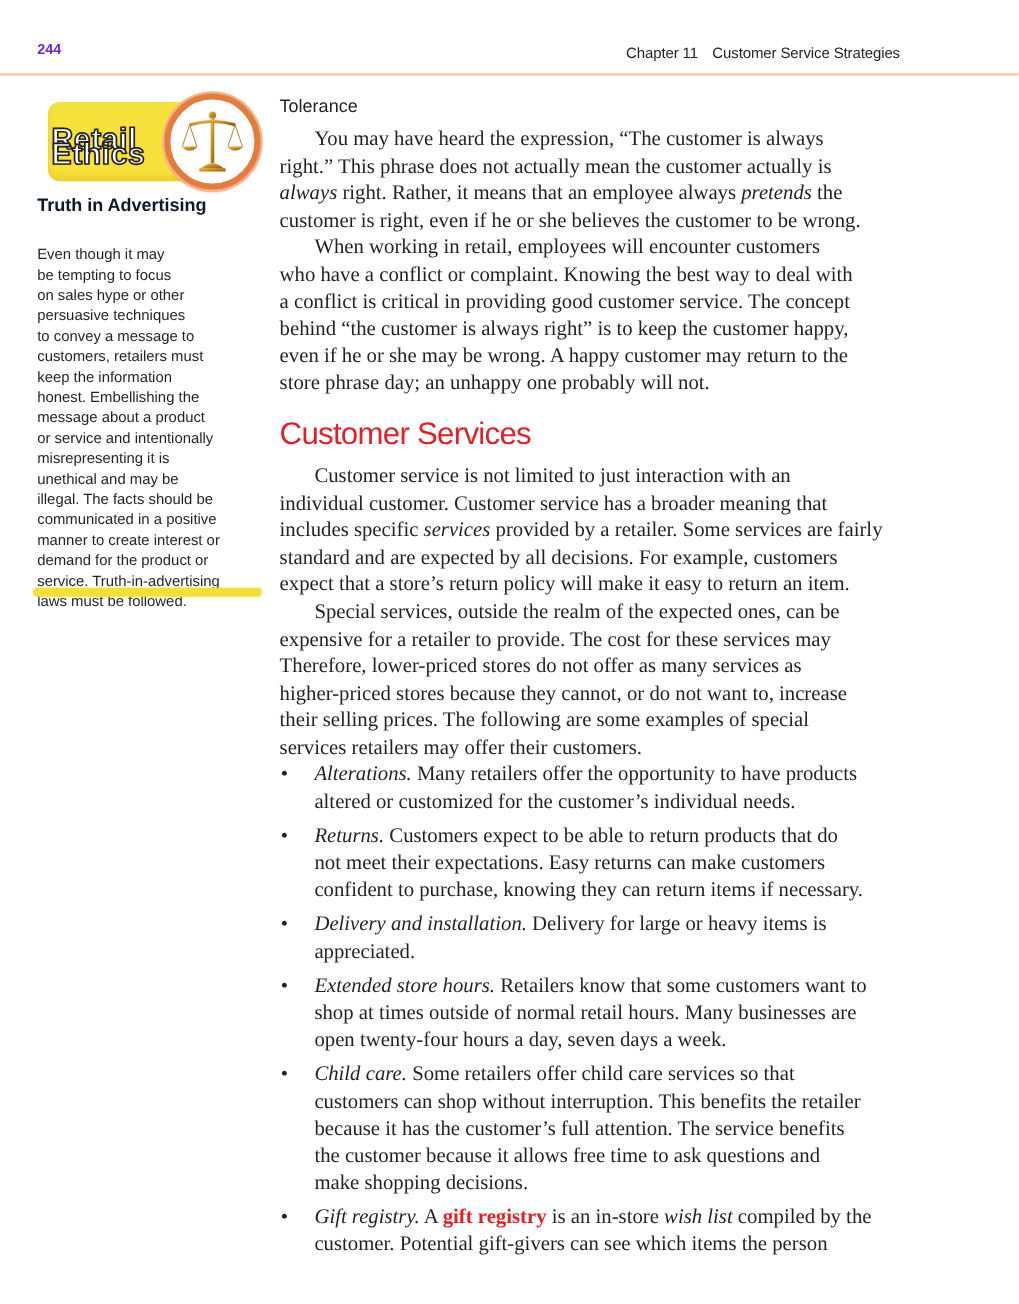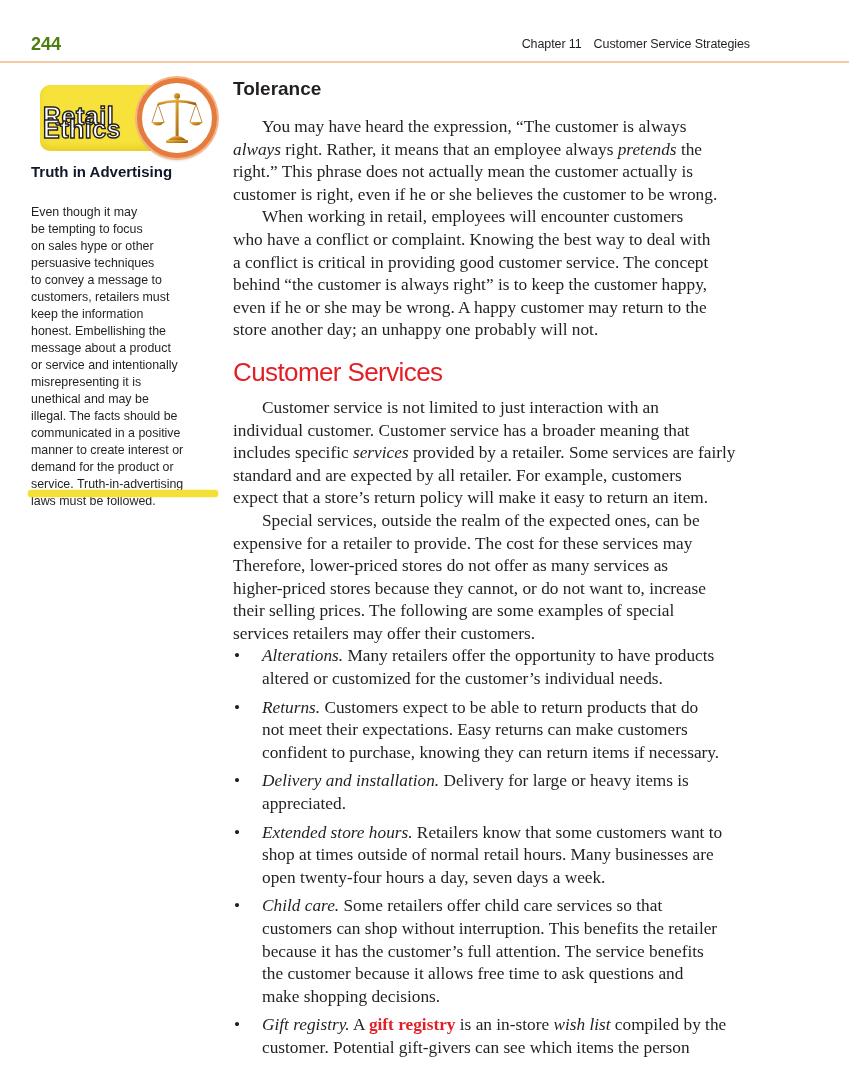--- a/index.html
+++ b/index.html
@@ -1,18 +1,18 @@
 <!DOCTYPE html>
 <html><head>
 <meta charset="utf-8">
 <style>
   html, body { margin: 0; padding: 0; background: #ffffff; }
   body { width: 849px; height: 1087px; position: relative; overflow: hidden; color: #231f20; }
   .header { position: absolute; left: 0; top: 0; width: 849px; height: 62px; }
-  .page-num { position: absolute; left: 31px; top: 34px; font-family: "Liberation Sans", sans-serif; font-weight: bold; font-size: 18px; color: #4d7c0f; }
+  .page-num { position: absolute; left: 31px; top: 34px; font-family: "Liberation Sans", sans-serif; font-weight: bold; font-size: 12px; color: #6d28d9; }
   .running-head { position: absolute; right: 99px; top: 37px; font-family: Liberation Sans, sans-serif; font-size: 12.5px; color: #231f20; letter-spacing: -0.1px; }
   .running-head .sep { display: inline-block; width: 12px; }
   .header-rule { position: absolute; left: 0; top: 61px; width: 849px; height: 2px; background: #f6caa0; }
 
   
   .sidebar { position: absolute; left: 31px; top: 78px; width: 186px; }
   .badge { position: relative; height: 90px; }
   .badge-bar { position: absolute; left: 9px; top: 7px; width: 128px; height: 66px; background: #f7e23c; border-radius: 10px; box-shadow: inset 0 -4px 6px rgba(210,170,0,0.35); }
   .badge-text { position: absolute; left: 12px; font-family: "Liberation Sans", sans-serif; font-weight: bold; font-size: 25px; color: #ffffff; line-height: 1; letter-spacing: 0.5px;
     -webkit-text-stroke: 1.4px #231f20; text-shadow: 0 0 1px #231f20; }
@@ -20,21 +20,21 @@
   .badge-text.l2 { top: 39px; }
   .badge-circle { position: absolute; left: 106px; top: 0px; width: 70px; height: 70px; border-radius: 50%; background: #ffffff; border: 5px solid #e57b3c; box-shadow: 0 0 0 2px #f5b386, 0 2px 3px rgba(0,0,0,0.25); }
   .badge-circle svg { position: absolute; left: 8px; top: 7px; }
   .sidebar-title { position: absolute; left: 0; top: 85px; font-family: "Liberation Sans", sans-serif; font-weight: bold; font-size: 15px; color: #0f172a; }
   .sidebar-body { position: absolute; left: 0; top: 126px; width: 186px; font-family: "Liberation Sans", sans-serif; font-size: 12.4px; line-height: 17px; color: #231f20; }
   .sidebar-body span { display: block; white-space: nowrap; }
   .sidebar-rule { position: absolute; left: -3px; top: 412px; width: 190px; height: 7px; background: #f4df37; border-radius: 3px; box-shadow: 0 0 2px #f4df37; }
 
   
   .main { position: absolute; left: 233px; top: 78px; width: 520px; font-family: "Liberation Serif", serif; font-size: 17.3px; line-height: 22.6px; color: #231f20; }
-  .h3 { font-family: "Liberation Sans", sans-serif; font-weight: bold; font-size: 19px; line-height: 20px; margin: 1px 0 17px 0; }
+  .h3 { font-family: "Liberation Sans", sans-serif; font-weight: normal; font-size: 15px; line-height: 20px; margin: 1px 0 6px 0; }
   .line { display: block; white-space: nowrap; }
   .indent { padding-left: 29px; }
   .h2 { font-family: "Liberation Sans", sans-serif; font-size: 26px; color: #e31f26; line-height: 30px; margin: 15px 0 10px 0; letter-spacing: -0.6px; }
   .para { margin: 0; }
   ul.bullets { list-style: none; margin: 0; padding: 0; }
   ul.bullets li { position: relative; padding-left: 29px; margin-bottom: 6px; }
   ul.bullets li .bullet { position: absolute; left: 1px; top: 0; }
   i { font-style: italic; }
   .key-term { font-weight: bold; color: #e31f26; }
 </style>
@@ -99,41 +99,41 @@
     <span>laws must be followed.</span>
   </div>
   <div class="sidebar-rule"></div>
 </div>
 
 <div class="main">
   <div class="h3">Tolerance</div>
 
   <div class="para">
     <span class="line indent">You may have heard the expression, “The customer is always</span>
+    <span class="line">right.” This phrase does not actually mean the customer actually is</span>
     <span class="line"><i>always</i><span> right. Rather, it means that an employee always </span><i>pretends</i><span> the</span></span>
-    <span class="line">right.” This phrase does not actually mean the customer actually is</span>
     <span class="line">customer is right, even if he or she believes the customer to be wrong.</span>
   </div>
 
   <div class="para">
     <span class="line indent">When working in retail, employees will encounter customers</span>
     <span class="line">who have a conflict or complaint. Knowing the best way to deal with</span>
     <span class="line">a conflict is critical in providing good customer service. The concept</span>
     <span class="line">behind “the customer is always right” is to keep the customer happy,</span>
     <span class="line">even if he or she may be wrong. A happy customer may return to the</span>
-    <span class="line">store another day; an unhappy one probably will not.</span>
+    <span class="line">store phrase day; an unhappy one probably will not.</span>
   </div>
 
   <div class="h2">Customer Services</div>
 
   <div class="para">
     <span class="line indent">Customer service is not limited to just interaction with an</span>
     <span class="line">individual customer. Customer service has a broader meaning that</span>
     <span class="line"><span>includes specific </span><i>services</i><span> provided by a retailer. Some services are fairly</span></span>
-    <span class="line">standard and are expected by all retailer. For example, customers</span>
+    <span class="line">standard and are expected by all decisions. For example, customers</span>
     <span class="line">expect that a store’s return policy will make it easy to return an item.</span>
   </div>
 
   <div class="para">
     <span class="line indent">Special services, outside the realm of the expected ones, can be</span>
     <span class="line">expensive for a retailer to provide. The cost for these services may</span>
     <span class="line">Therefore, lower-priced stores do not offer as many services as</span>
     <span class="line">higher-priced stores because they cannot, or do not want to, increase</span>
     <span class="line">their selling prices. The following are some examples of special</span>
     <span class="line">services retailers may offer their customers.</span>

